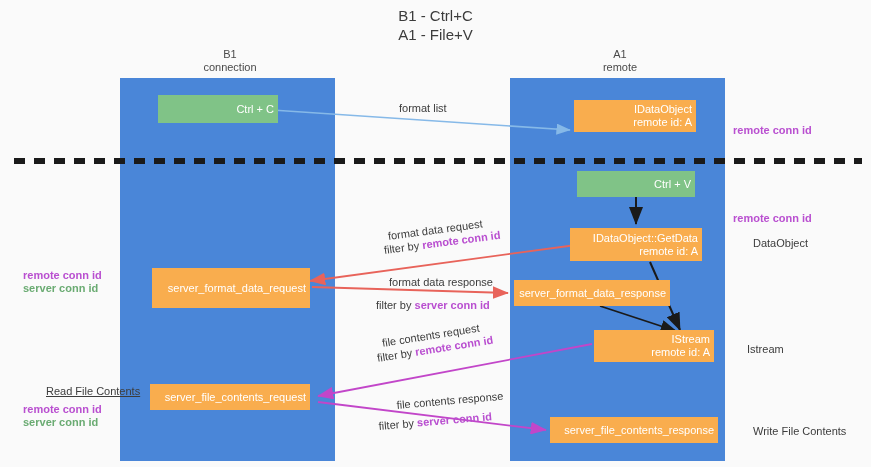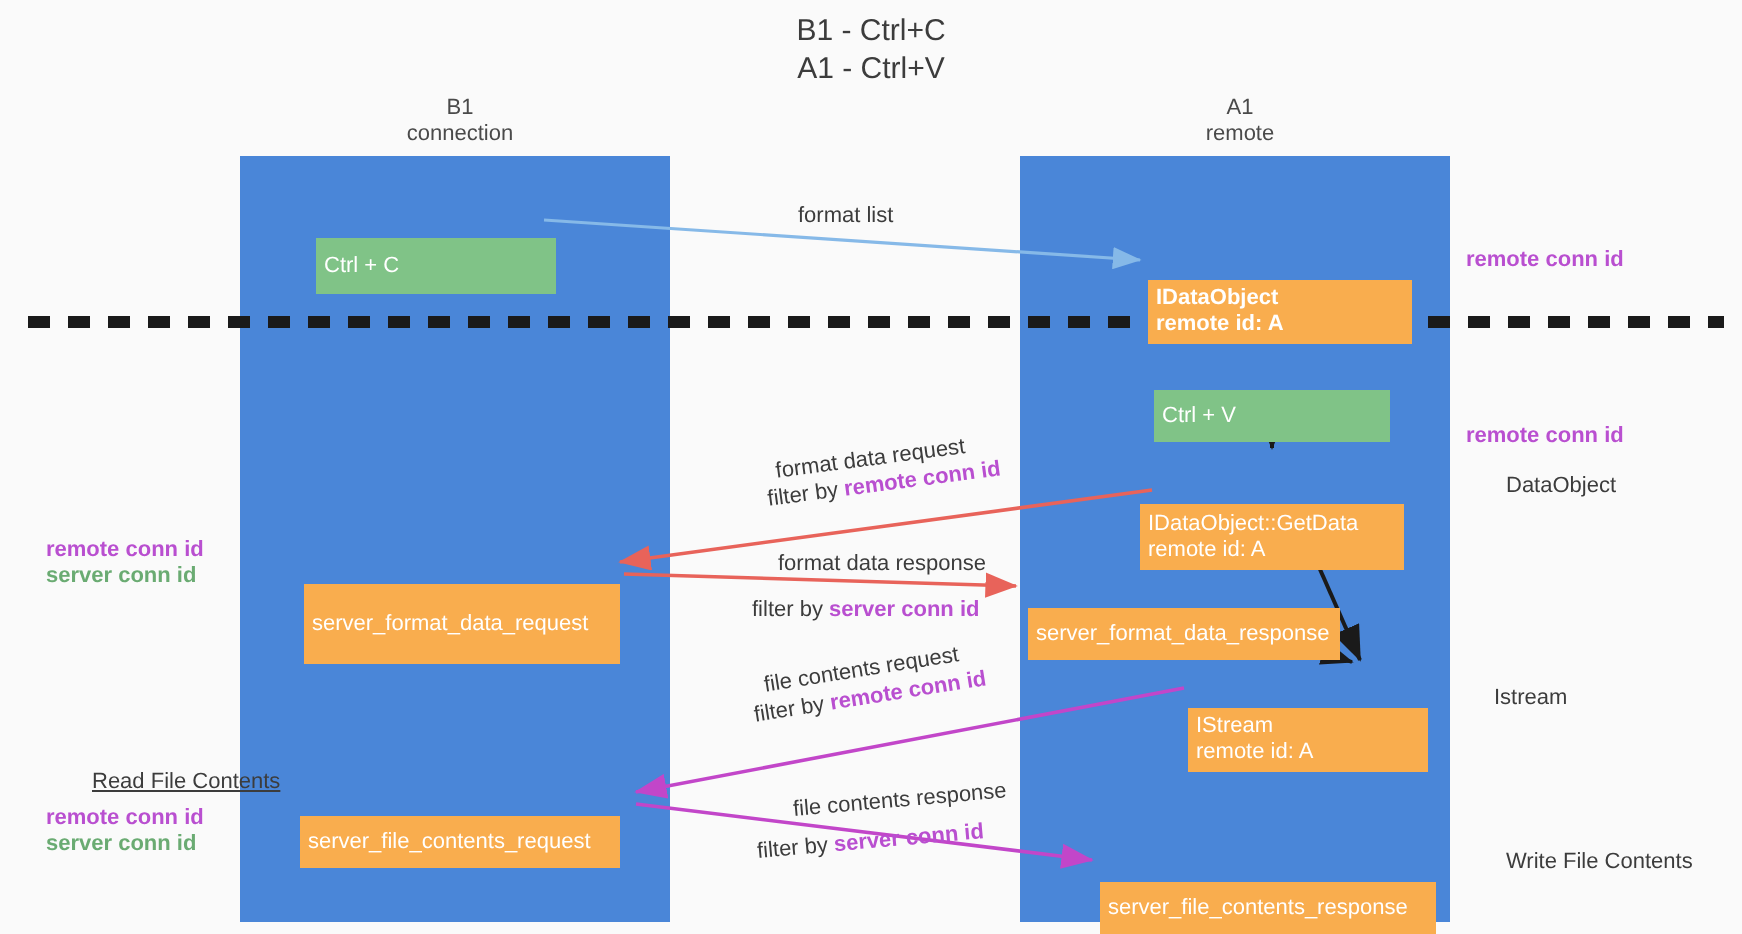--- a/index.html
+++ b/index.html
@@ -7,42 +7,42 @@
     width:871px;height:467px;
     background:#fafafa;
     font-family:"Liberation Sans","DejaVu Sans",sans-serif;
     overflow:hidden;
     position:relative;
   }
   #stage{position:absolute;left:0;top:0;width:871px;height:467px;}
   .lane{position:absolute;background:#4a86d8;}
   .lane-hdr{position:absolute;text-align:center;color:#4a4a4a;font-size:11px;line-height:13px;}
   .title{position:absolute;left:0;top:6px;width:871px;text-align:center;color:#3c3c3c;font-size:15px;line-height:19px;}
-  .box{position:absolute;display:flex;flex-direction:column;align-items:flex-start;justify-content:center;
-       color:#ffffff;font-size:11px;line-height:13px;text-align:center;box-sizing:border-box;padding:2px 4px;margin-top:24px;}
+  .box{position:absolute;display:flex;flex-direction:column;align-items:flex-end;justify-content:center;
+       color:#ffffff;font-size:11px;line-height:13px;text-align:center;box-sizing:border-box;padding:2px 4px;}
   .box.green{background:#80c387;}
   .box.orange{background:#f9ad4e;}
   .lbl{position:absolute;font-size:11px;line-height:14px;white-space:nowrap;}
   .lbl.dark{color:#3c3c3c;margin-left:20px;}
   .lbl.purple{color:#b94fd0;font-weight:bold;}
   .lbl.green{color:#6aab72;font-weight:bold;}
   .rot{transform-origin:0 0;}
   .flow{position:absolute;font-size:11px;line-height:14px;white-space:nowrap;color:#3c3c3c;}
   .flow b{font-weight:bold;}
   .flow .p{color:#b94fd0;}
   svg{position:absolute;left:0;top:0;width:871px;height:467px;pointer-events:none;}
 </style>
 </head>
 <body>
 
 <div id="stage">
 
   <div class="title">
     <div>B1 - Ctrl+C</div>
-    <div>A1 - Ctrl+V</div>
+    <div>A1 - File+V</div>
   </div>
 
   <div class="lane-hdr" style="left:145px;top:48px;width:170px;">
     <div>B1</div>
     <div>connection</div>
   </div>
   <div class="lane-hdr" style="left:535px;top:48px;width:170px;">
     <div>A1</div>
     <div>remote</div>
   </div>
@@ -82,21 +82,21 @@
 
     <path d="M 592 344 L 318 396" stroke="#c246c9" stroke-width="1.8" fill="none" marker-end="url(#ah-mag)"></path>
 
     <path d="M 318 402 L 546 430" stroke="#c246c9" stroke-width="1.8" fill="none" marker-end="url(#ah-mag)"></path>
   </svg>
 
   <div class="box green" style="left:158px;top:95px;width:120px;height:28px;">
     <span>Ctrl + C</span>
   </div>
 
-  <div class="box orange" style="left:574px;top:116px;width:132px;height:32px;font-weight:bold;">
+  <div class="box orange" style="left:574px;top:100px;width:122px;height:32px;">
     <span>IDataObject</span>
     <span>remote id: A</span>
   </div>
 
   <div class="box green" style="left:577px;top:171px;width:118px;height:26px;">
     <span>Ctrl + V</span>
   </div>
 
   <div class="box orange" style="left:570px;top:228px;width:132px;height:33px;">
     <span>IDataObject::GetData</span>

